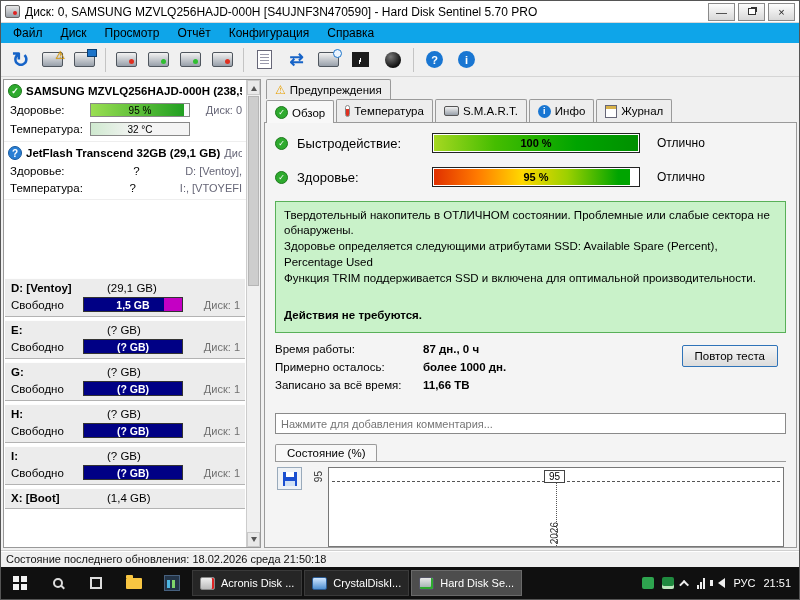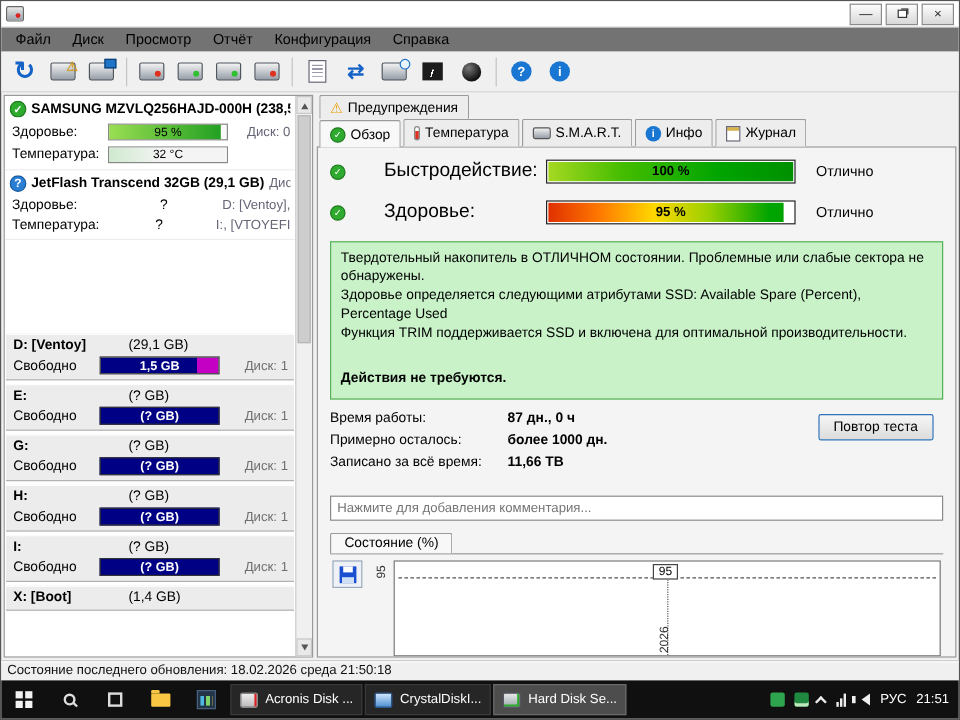--- a/index.html
+++ b/index.html
@@ -10,21 +10,21 @@
   
   .titlebar { flex:0 0 22px; background:#fff; display:flex; align-items:center; gap:5px; padding:0 4px; border-bottom:1px solid #d9d9d9; }
   .app-icon { width:15px; height:13px; background:linear-gradient(#e8e8e8,#9aa0a8); border:1px solid #666; border-radius:2px; position:relative; flex:0 0 15px;}
   .app-icon::after { content:""; position:absolute; right:2px; bottom:2px; width:4px; height:4px; border-radius:50%; background:#d22; }
   .title { font-size:12px; color:#000; white-space:nowrap; overflow:hidden; }
   .win-controls { margin-left:auto; display:flex; gap:3px; }
   .win-btn { width:27px; height:18px; border:1px solid #8a8a8a; background:linear-gradient(#fdfdfd,#d8d8d8); display:flex; align-items:center; justify-content:center; font-size:11px; color:#222; }
   .restore-glyph { width:8px; height:7px; border:1px solid #333; background:#fff; box-shadow:2px -2px 0 -1px #333; }
 
   
-  .menubar { flex:0 0 20px; display:flex; align-items:center; padding-left:3px; background:#737373; font-size:12px; }
+  .menubar { flex:0 0 20px; display:flex; align-items:center; padding-left:3px; background:#0ea5e9; font-size:12px; }
   .menu-item { padding:2px 9px; }
 
   
   .toolbar { flex:0 0 34px; display:flex; align-items:center; gap:3px; padding:2px 5px; background:#f0f0f0; border-bottom:1px solid #d5d5d5; }
   .tb { width:29px; height:28px; display:flex; align-items:center; justify-content:center; position:relative; background:transparent; border:1px solid transparent; }
   .tb-sep { width:1px; height:24px; background:#c4c4c4; margin:0 3px; }
   .icon-refresh { color:#1663c7; font-size:21px; font-weight:bold; line-height:1; }
   .hdd { width:21px; height:15px; background:linear-gradient(#f2f2f2,#98a0aa); border:1px solid #4f565e; border-radius:2px; position:relative; }
   .hdd .led { position:absolute; width:5px; height:5px; border-radius:50%; right:2px; bottom:2px; }
   .led.red { background:#e03020; } .led.green { background:#2fbf30; }
@@ -87,21 +87,21 @@
   .t-check { width:13px; height:13px; border-radius:50%; background:#2eaa2e; border:1px solid #1d7a1d; color:#fff; font-size:8px; display:flex; align-items:center; justify-content:center; }
   .t-therm { width:5px; height:12px; background:linear-gradient(#fff 0 3px,#e03020 3px); border:1px solid #888; border-radius:3px; }
   .t-smart { width:15px; height:10px; background:linear-gradient(#f0f0f0,#98a0aa); border:1px solid #555; border-radius:2px; }
   .t-info { width:13px; height:13px; border-radius:50%; background:#1976d2; color:#fff; font-size:9px; font-weight:bold; display:flex; align-items:center; justify-content:center; }
   .t-journal { width:12px; height:13px; background:#fff; border:1px solid #667;
      box-shadow:inset 0 3px 0 #d8b24a; }
   .t-gauge { width:13px; height:13px; border-radius:50%; border:2px solid #444; position:relative; background:#eee; }
   .t-gauge::after { content:""; position:absolute; left:4px; top:1px; width:1px; height:5px; background:#c00; transform:rotate(40deg); }
   .pane { flex:1; border:1px solid #9a9a9a; background:#f4f4f4; padding:8px 8px 0 8px; display:flex; flex-direction:column; min-height:0; }
   .big-row { display:flex; align-items:center; gap:9px; margin:2px 0 12px 2px; }
-  .big-row .lbl { width:126px; font-size:16px;margin-left:23px; }
+  .big-row .lbl { width:126px; font-size:13px; }
   .big-bar { width:208px; height:20px; border:1px solid #222; background:#fff; position:relative; display:flex; align-items:center; justify-content:center; font-size:11px; font-weight:bold; }
   .big-bar .fill { position:absolute; top:1px; bottom:1px; left:1px; }
   .fill.perf100 { right:1px; background:linear-gradient(90deg,#a6d821,#45bd00 30%,#00a400 70%,#009000); }
   .fill.health-grad { width:95%; background:linear-gradient(90deg,#e03000,#ff7a00 22%,#ffd800 45%,#9cd000 68%,#00a400 94%); }
   .big-bar b { position:relative; font-weight:bold; }
   .big-row .status { font-size:12px; margin-left:8px; }
   .green-box { border:1px solid #58b058; background:#c9f2c9; padding:6px 8px 8px 8px; font-size:11.5px; line-height:1.32; margin:2px 2px 10px 2px; color:#000; }
   .green-box p { margin-bottom:1px; }
   .green-box .action { font-weight:bold; margin-top:22px; }
   .mid { position:relative; margin:0 2px 8px 2px; min-height:62px; }
@@ -156,20 +156,21 @@
   .spk-glyph { width:0; height:0; border:5px solid transparent; border-right:7px solid #eee; position:relative; }
   .spk-glyph::before { content:""; position:absolute; left:-8px; top:-3px; width:3px; height:6px; background:#eee; }
 </style>
 </head>
 <body>
 
 <div class="app">
 
   <div class="titlebar">
     <span class="app-icon"></span>
+    <span class="title">Диск: 0, SAMSUNG MZVLQ256HAJD-000H [S4UJNF3N470590]  -  Hard Disk Sentinel 5.70 PRO</span>
     <span class="win-controls">
       <span class="win-btn">—</span>
       <span class="win-btn">
           <span class="restore-glyph"></span>
         </span>
       <span class="win-btn">×</span>
     </span>
   </div>
 
   <div class="menubar">

